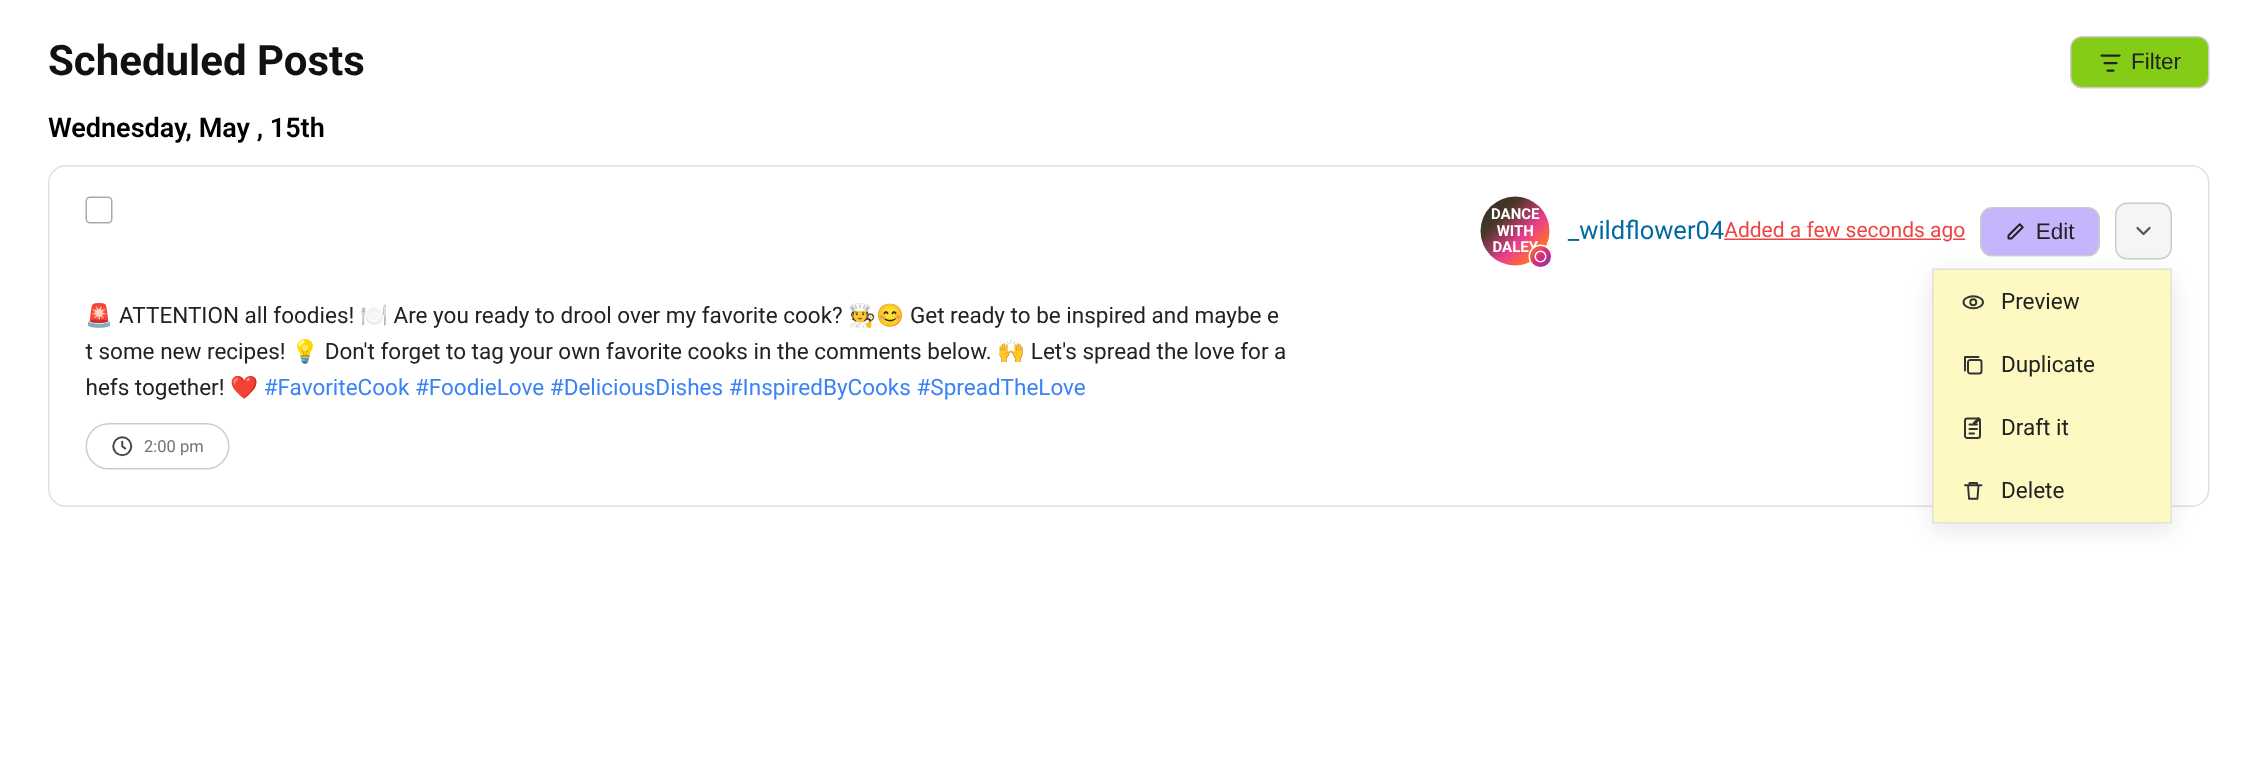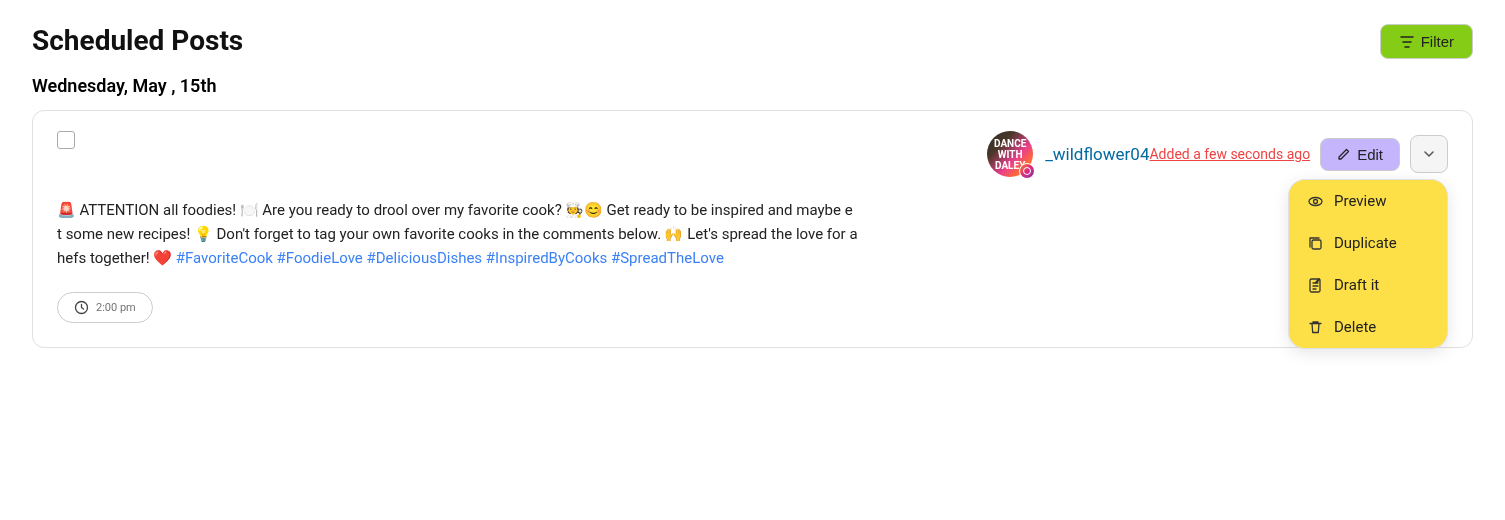--- a/index.html
+++ b/index.html
@@ -169,21 +169,21 @@
       justify-content: center;
       cursor: pointer;
       font-size: 16px;
       color: #555;
     }
 
     .post-content {
       font-size: 15px;
       line-height: 1.6;
       color: #222;
-      margin-bottom: 18px;
+      margin-bottom: 8px;
       padding-left: 0;
     }
 
     .post-content a, .hashtag {
       color: #3b82f6;
       text-decoration: none;
       text-align: right;
     }
 
     .post-card-footer {
@@ -215,23 +215,23 @@
       font-size: 15px;
       cursor: pointer;
       color: #222;
     }
 
     
     .dropdown-menu {
       position: absolute;
       right: 24px;
       top: 68px;
-      background: #fde047;
+      background: #fef9c3;
       border: 1.5px solid #e0e0e0;
-      border-radius: 17px;
+      border-radius: 0;
       box-shadow: 0 4px 16px rgba(0,0,0,0.10);
       min-width: 160px;
       z-index: 10;
       margin-left: 30px;
     }
 
     .dropdown-item {
       display: flex;
       align-items: center;
       gap: 10px;

